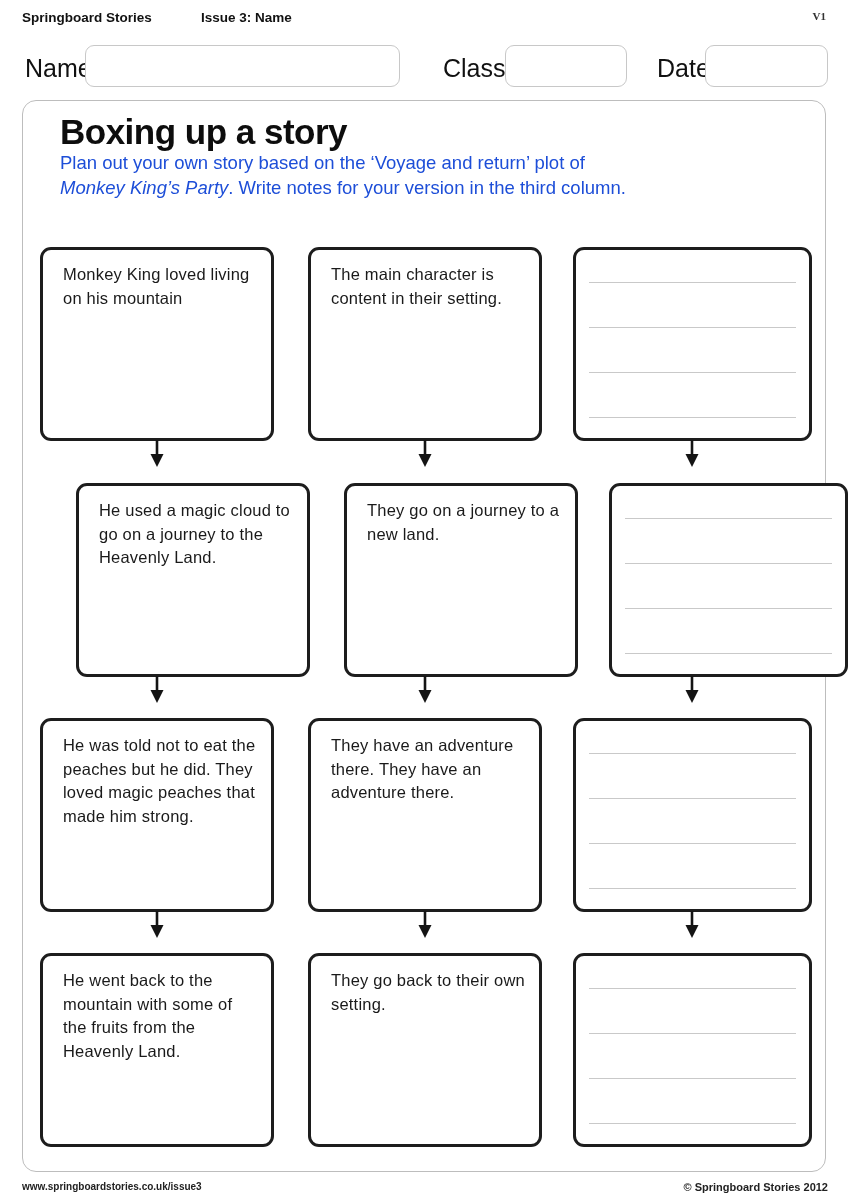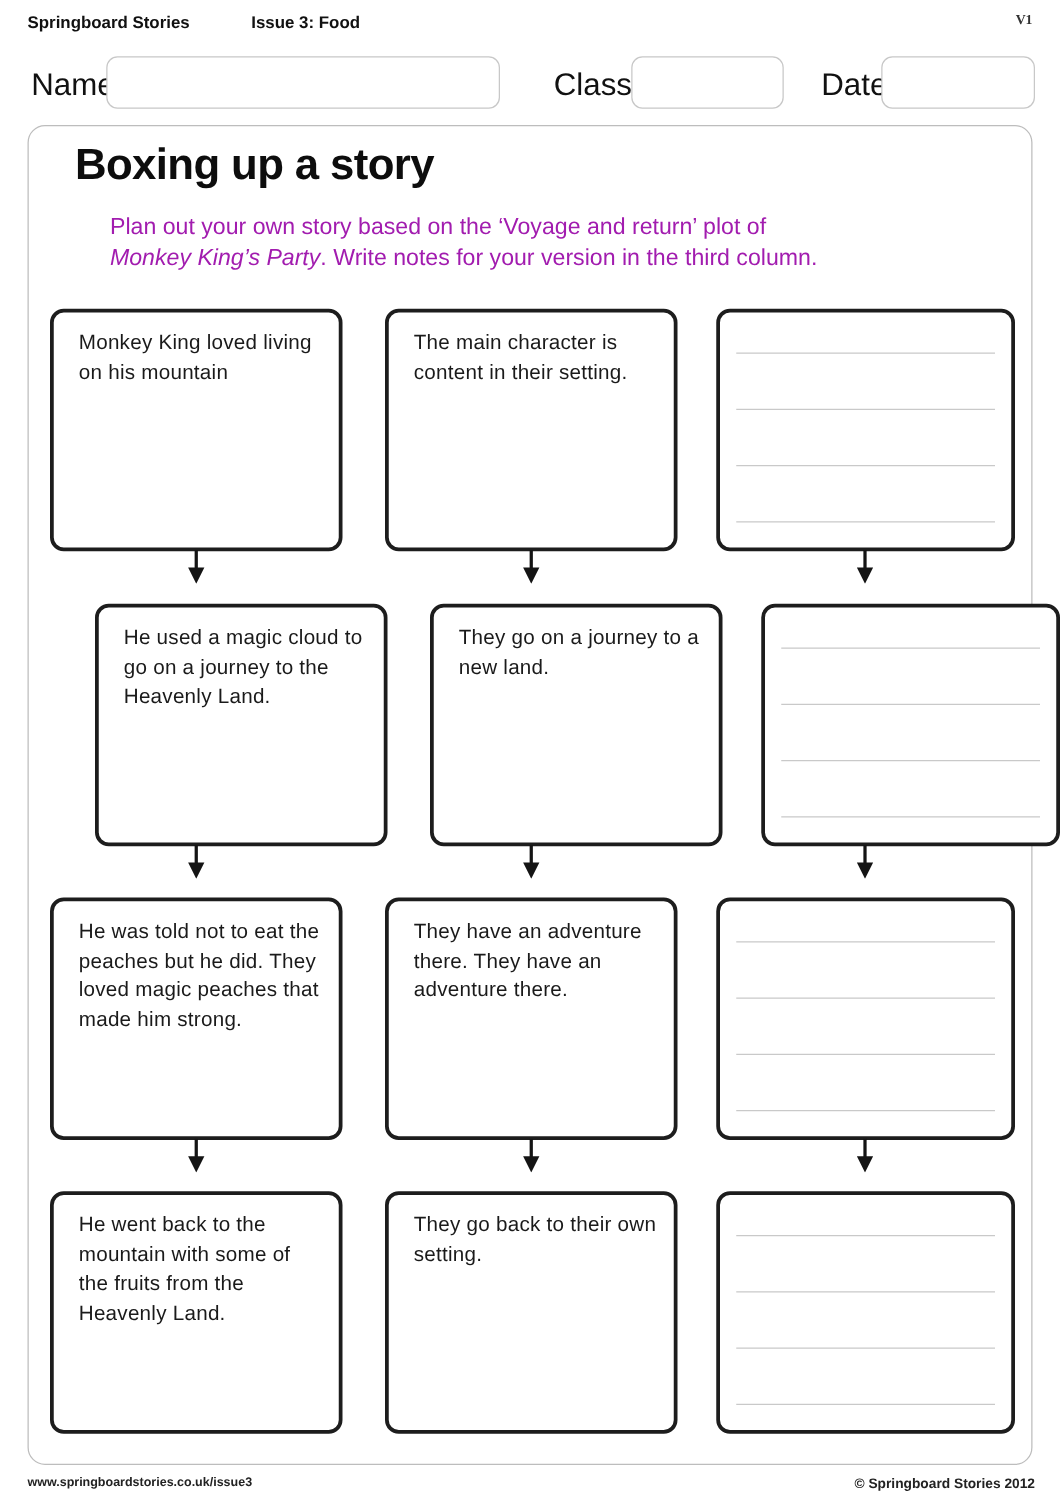--- a/index.html
+++ b/index.html
@@ -32,22 +32,22 @@
   
   .sheet {
     position:absolute; left:22px; top:100px; width:804px; height:1072px;
     border:1.5px solid #bdbdbd; border-radius:14px; background:#fff;
   }
   .title {
     position:absolute; left:60px; top:112px;
     font-size:35px; font-weight:bold; letter-spacing:-0.5px; color:#0d0d0d;
   }
   .instructions {
-    position:absolute; left:60px; top:168px;
-    font-size:18.5px; line-height:25px; color:#a21caf;margin-left:28px;
+    position:absolute; left:60px; top:150px;
+    font-size:18.5px; line-height:25px; color:#1d4ed8;
   }
 
   
   .box {
     position:absolute; width:234px; height:194px; background:#fff;
     border:3px solid #1d1d1d; border-radius:11px;
     padding:13px 14px 0 20px;
     font-size:16.5px; line-height:23.5px; color:#1a1a1a; letter-spacing:0.2px;
   }
   .c1 { left:40px; }  .c2 { left:308px; }  .c3 { left:573px; width:239px; }
@@ -63,21 +63,21 @@
   .a-r1 { top:440px; }  .a-r2 { top:676px; }  .a-r3 { top:911px; }
 
   
   .footer-left  { position:absolute; left:22px;  top:1181px; font-size:10px; font-weight:bold; color:#222; }
   .footer-right { position:absolute; right:22px; top:1181px; font-size:11px; font-weight:bold; color:#222; }
 </style>
 </head>
 <body>
 
 <div class="brand">Springboard Stories</div>
-<div class="issue">Issue 3: Food</div>
+<div class="issue">Issue 3: Name</div>
 <div class="version">V1</div>
 
 <div class="field-label lbl-name">Name</div>
 <input class="field-input inp-name" type="text" value="" style="">
 <div class="field-label lbl-class">Class</div>
 <input class="field-input inp-class" type="text" value="" style="">
 <div class="field-label lbl-date">Date</div>
 <input class="field-input inp-date" type="text" value="" style="">
 
 <div class="sheet"></div>

